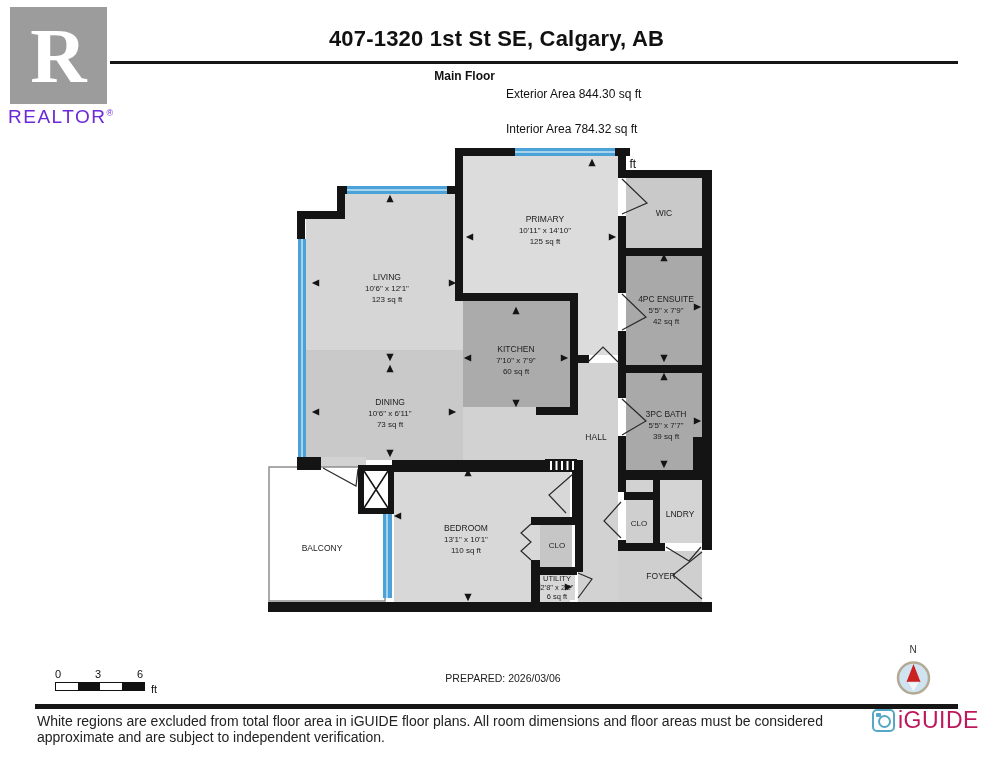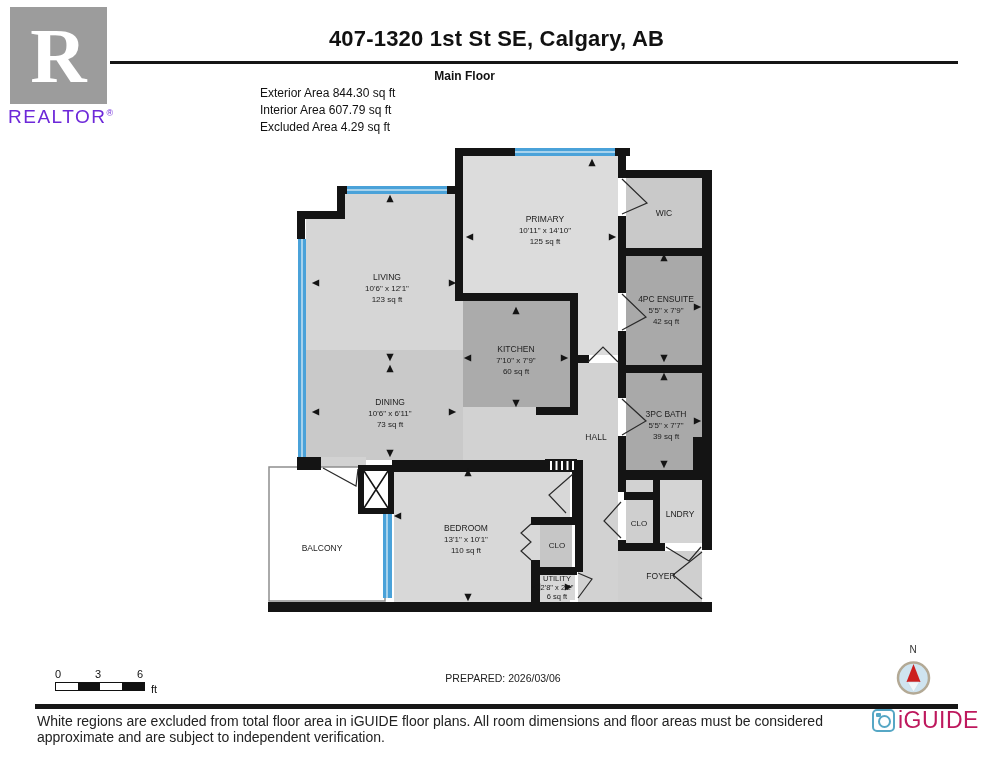--- a/index.html
+++ b/index.html
@@ -9,23 +9,23 @@
   .realtor-box{position:absolute;left:10px;top:7px;width:97px;height:97px;background:#9c9c9c;
                display:flex;align-items:center;justify-content:center;}
   .realtor-r{font-family:"Liberation Serif", serif;font-weight:bold;font-size:78px;color:#fff;line-height:1;}
   .realtor-word{position:absolute;left:8px;top:106px;font-size:19px;color:#6d28d9;letter-spacing:1.5px;}
   .realtor-reg{font-size:9px;vertical-align:super;}
   
   .title{position:absolute;left:0;top:26px;width:993px;text-align:center;
          font-size:22px;font-weight:bold;letter-spacing:.2px;}
   .title-rule{position:absolute;left:110px;top:61px;width:848px;height:3px;background:#161616;}
   .areas{position:absolute;left:260px;top:68px;font-size:12px;line-height:17px;}
-  .areas .row{display:flex;flex-direction:column;}
+  .areas .row{display:flex;}
   .areas .lbl{width:235px;text-align:right;font-weight:bold;padding-right:11px;}
-  .areas .val{text-align:left;}
+  .areas .val{text-align:left;margin-top:18px;}
   
   .scale{position:absolute;left:55px;top:668px;font-size:11px;color:#111;}
   .scale .nums{position:relative;width:100px;height:13px;}
   .scale .nums span{position:absolute;top:0;}
   .scale .bar{position:relative;margin-top:1px;width:88px;height:7px;border:1px solid #111;display:flex;}
   .scale .bar i{flex:1;}
   .scale .seg-b{background:#111;}
   .scale .seg-w{background:#fff;}
   .scale .unit{position:absolute;left:96px;top:15px;}
   .prepared{position:absolute;left:0;top:672px;width:1006px;text-align:center;font-size:10.5px;color:#222;}
@@ -52,21 +52,21 @@
 
   <div class="title">407-1320 1st St SE, Calgary, AB</div>
   <div class="title-rule"></div>
   <div class="areas">
     <div class="row">
         <span class="lbl">Main Floor</span>
         <span class="val">Exterior Area 844.30 sq ft</span>
       </div>
     <div class="row">
         <span class="lbl"></span>
-        <span class="val">Interior Area 607.79 sq ft</span>
+        <span class="val">Interior Area 784.32 sq ft</span>
       </div>
     <div class="row">
         <span class="lbl"></span>
         <span class="val">Excluded Area 4.29 sq ft</span>
       </div>
   </div>
 
   <svg viewBox="250 140 490 480" style="position:absolute;left:250px;top:140px;width:490px;height:480px" xmlns="http://www.w3.org/2000/svg">
     <defs>
       <path id="arr" d="M0,-4.2 L-3.6,3.2 L3.6,3.2 Z"></path>

